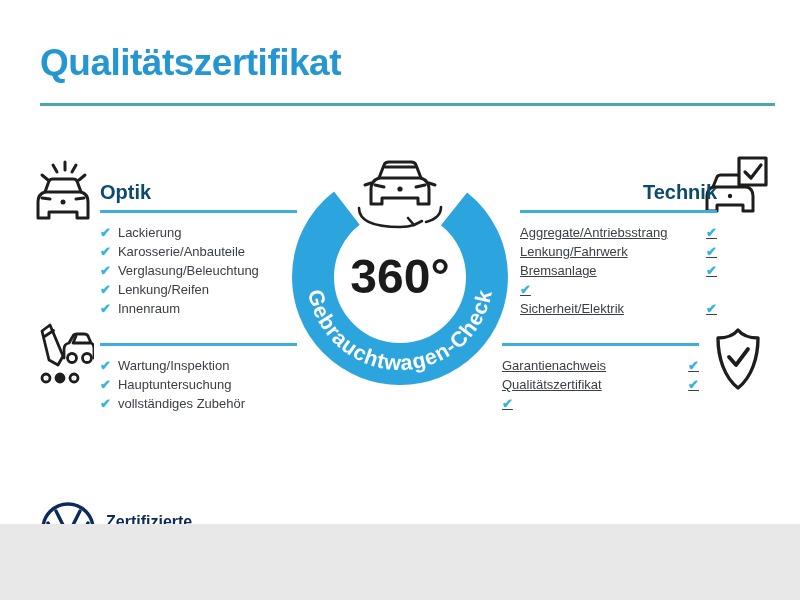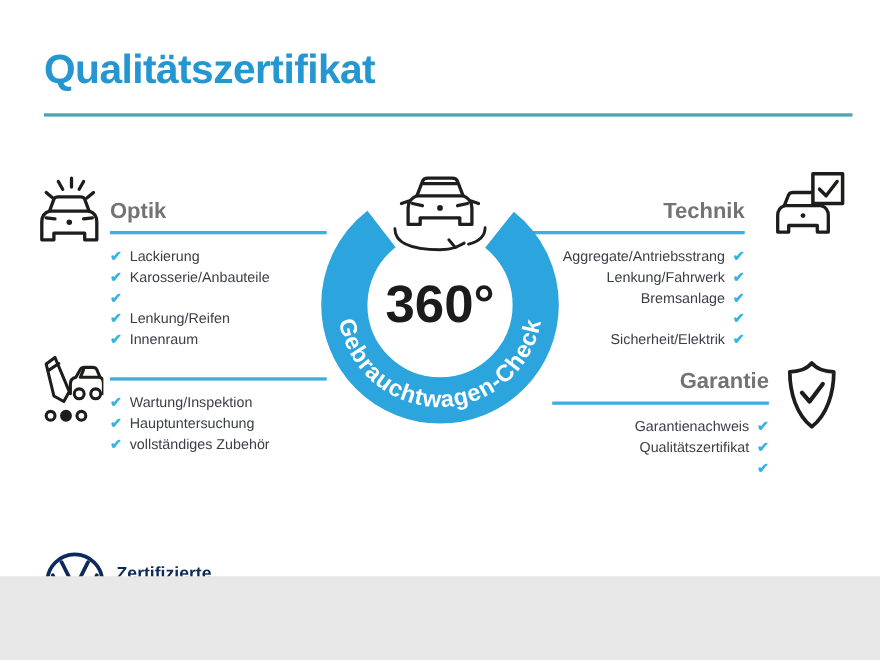--- a/index.html
+++ b/index.html
@@ -9,29 +9,29 @@
     font-family:"Liberation Sans", sans-serif; overflow:hidden;
   }
   .main-title {
     position:absolute; left:40px; top:42px;
     font-size:37px; font-weight:bold; color:#2496d1; letter-spacing:-0.5px;
   }
   .title-rule {
     position:absolute; left:40px; top:103px; width:735px; height:3px; background:#4aa6b2;
   }
   .section { position:absolute; width:197px; }
-  .section .sec-title { font-size:20px; font-weight:bold; color:#737373; line-height:22px; }
+  .section .sec-title { font-size:20px; font-weight:bold; color:#0c4a6e; line-height:22px; }
   .section .sec-rule { margin-top:7px; height:3px; background:#3faddf; }
   .section ul { list-style:none; margin-top:10px; }
   .section li { display:flex; align-items:center; gap:7px; height:19px; font-size:13px; color:#3b4046; }
   .section.right { text-align:right; }
-  .section.right li { justify-content:flex-end; }
+  .section.right li { justify-content:space-between;text-decoration:underline; }
   .check { color:#35b4e3; font-size:13px; font-weight:bold; line-height:1; }
   .sec-optik    { left:100px; top:181px; }
-  .sec-technik  { left:480px; top:181px; }
+  .sec-technik  { left:520px; top:181px; }
   .sec-wartung  { left:100px; top:336px; }
   .sec-garantie { left:502px; top:336px; }
   .icon-abs { position:absolute; }
   .footer-text {
     position:absolute; left:106px; top:512px;
     font-size:16px; font-weight:bold; color:#0c2b5c; line-height:20px;
   }
   svg { display:block; }
 </style>
 </head>
@@ -82,20 +82,21 @@
       <li>
           <span class="check">✔</span>
           <span>Lackierung</span>
         </li>
       <li>
           <span class="check">✔</span>
           <span>Karosserie/Anbauteile</span>
         </li>
       <li>
           <span class="check">✔</span>
+          <span>Verglasung/Beleuchtung</span>
         </li>
       <li>
           <span class="check">✔</span>
           <span>Lenkung/Reifen</span>
         </li>
       <li>
           <span class="check">✔</span>
           <span>Innenraum</span>
         </li>
     </ul>
@@ -139,21 +140,20 @@
           <span>Hauptuntersuchung</span>
         </li>
       <li>
           <span class="check">✔</span>
           <span>vollständiges Zubehör</span>
         </li>
     </ul>
   </div>
 
   <div class="section right sec-garantie">
-    <div class="sec-title">Garantie</div>
     <div class="sec-rule"></div>
     <ul>
       <li>
           <span>Garantienachweis</span>
           <span class="check">✔</span>
         </li>
       <li>
           <span>Qualitätszertifikat</span>
           <span class="check">✔</span>
         </li>

